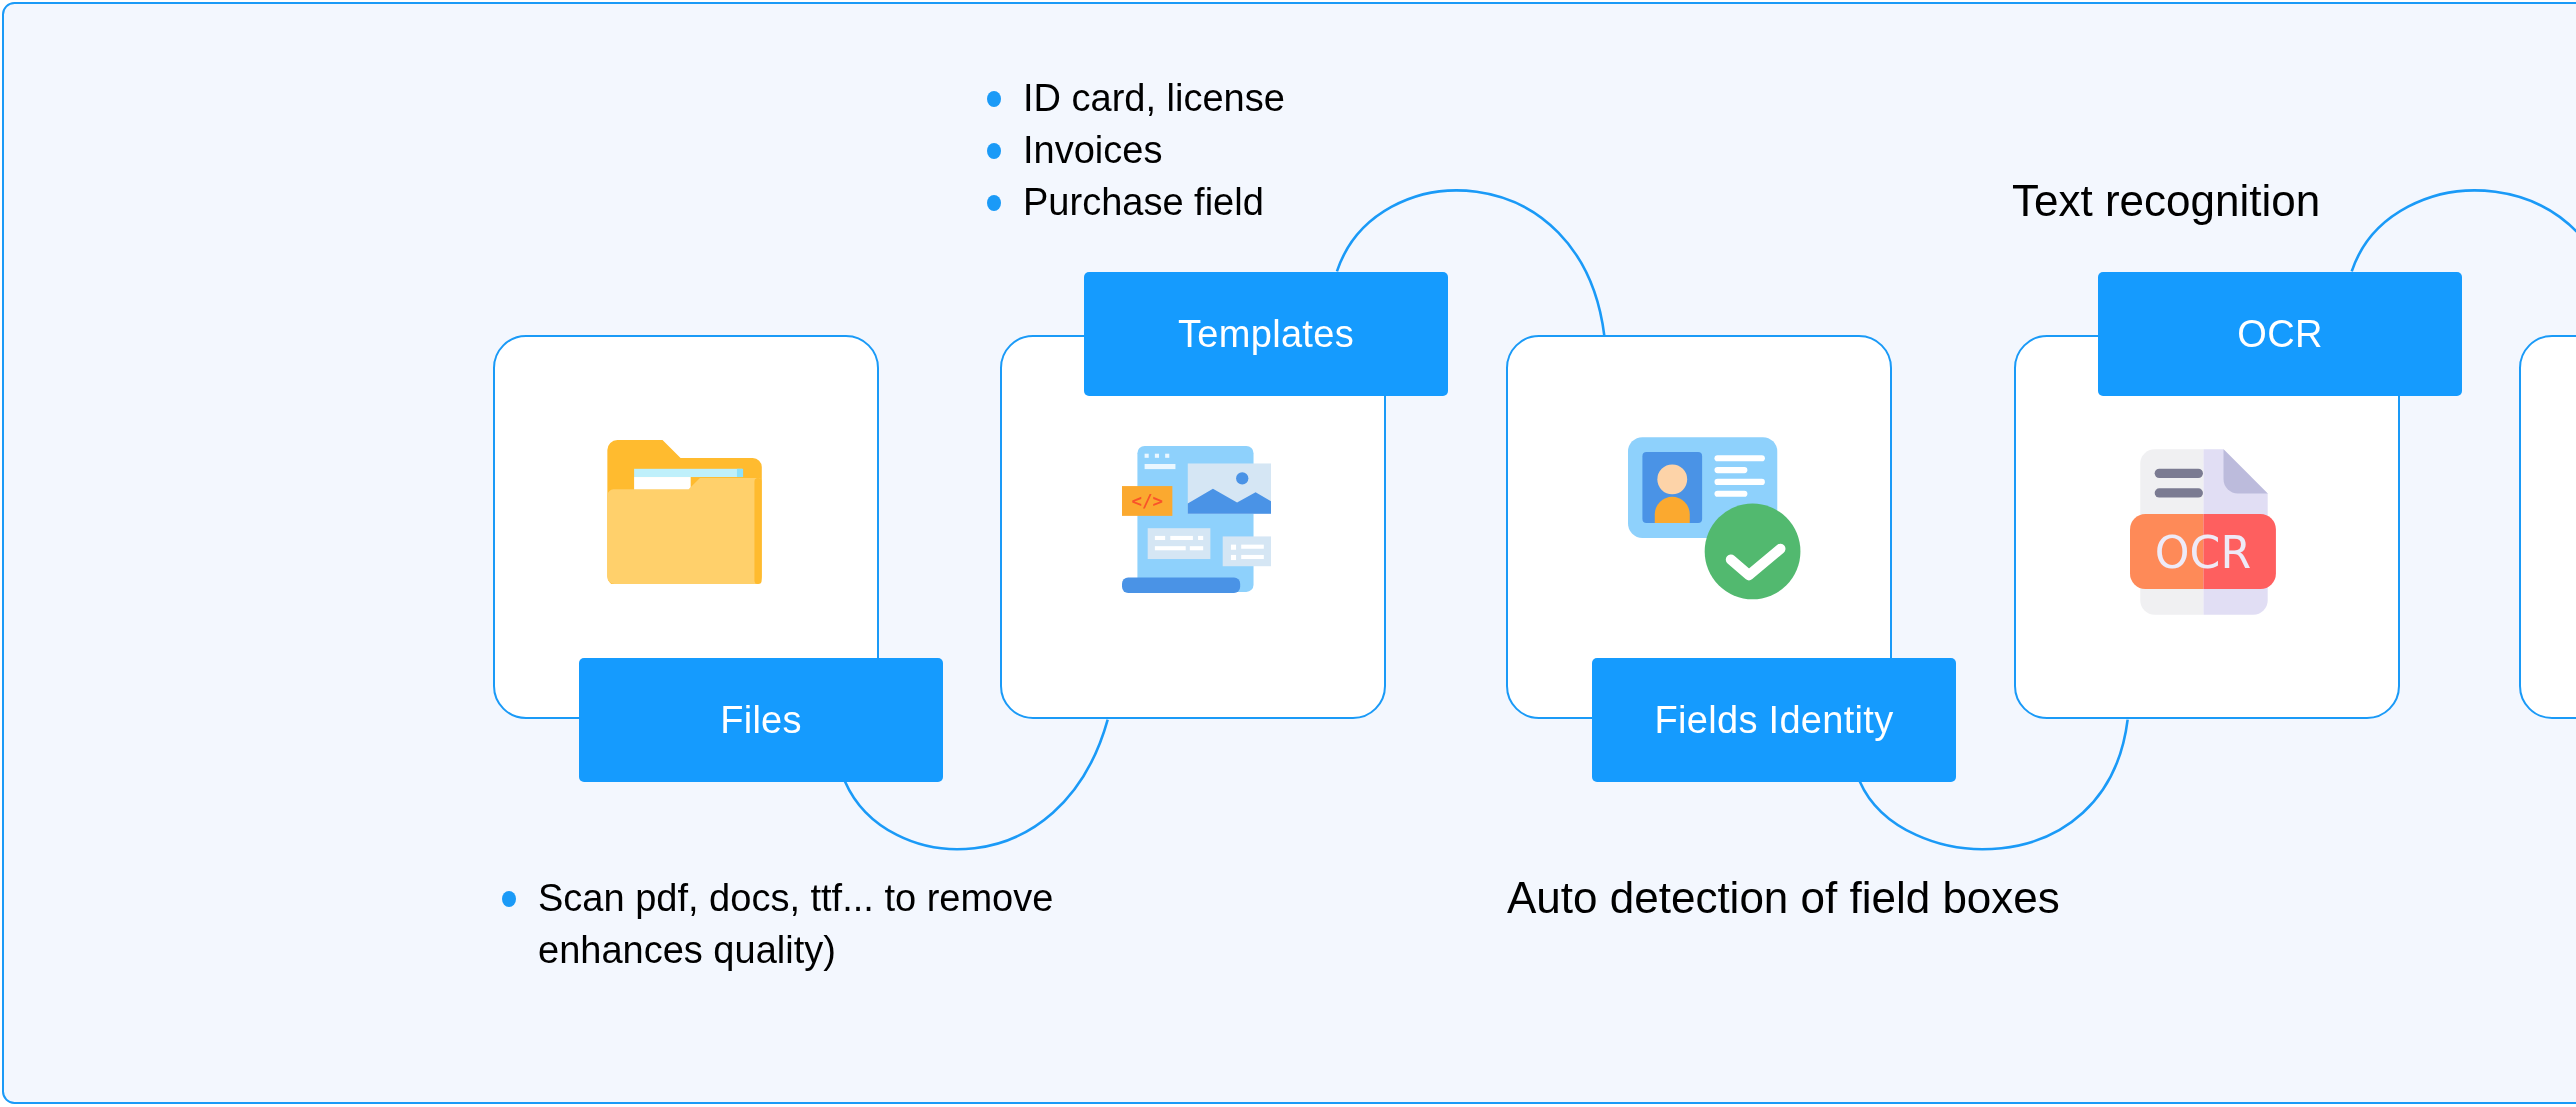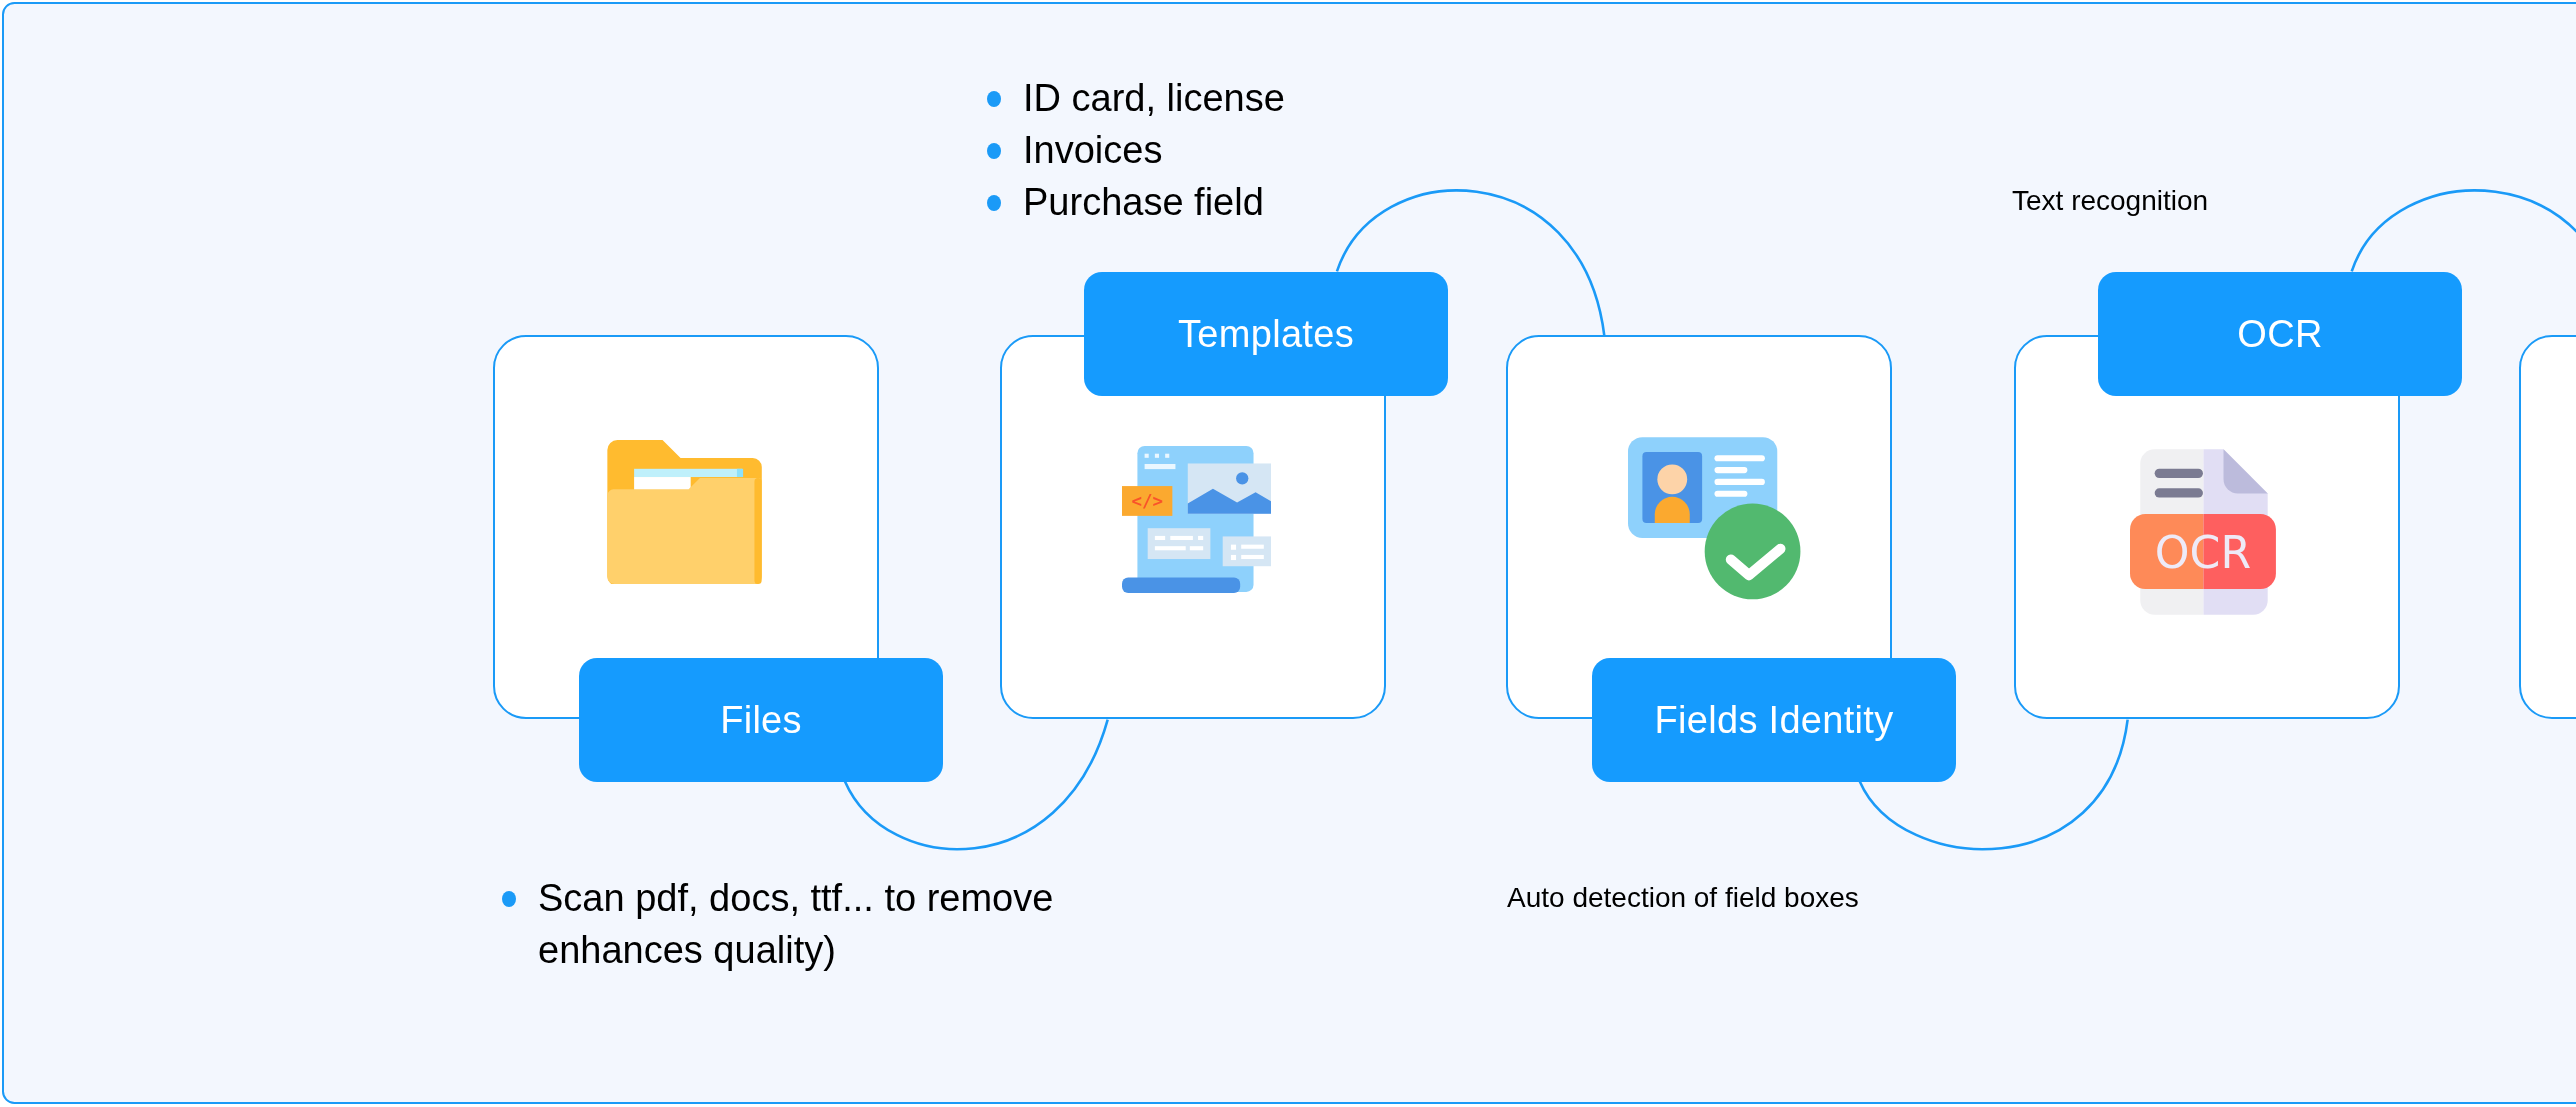--- a/index.html
+++ b/index.html
@@ -1,22 +1,22 @@
 <!DOCTYPE html>
 <html style="font-size:8.2px"><head>
 <meta charset="utf-8">
 <style>
   html, body { margin:0; padding:0; }
   body { width:3462px; height:1107px; background:#ffffff; font-family:"Liberation Sans", sans-serif; overflow:hidden; }
   .frame { position:absolute; left:1.5px; top:1.5px; width:3457px; height:1102px; background:#f3f7fe; border:2.6px solid #1a9af7; border-radius:12.4px; box-sizing:border-box; }
   .card { position:absolute; top:335px; width:386px; height:384px; background:#ffffff; border:2.6px solid #1a9af7; border-radius:33px; box-sizing:border-box; }
-  .tag { position:absolute; width:364px; height:124px; background:#159bfe; border-radius:18px; color:#ffffff; font-size:38px; display:flex; align-items:center; justify-content:center; letter-spacing:0.3px; }
+  .tag { position:absolute; width:364px; height:124px; background:#159bfe; border-radius:5px; color:#ffffff; font-size:38px; display:flex; align-items:center; justify-content:center; letter-spacing:0.3px; }
   .tag.top { top:272px; }
   .tag.bottom { top:658px; }
-  .note { position:absolute; color:#000000; font-size:28px; line-height:52px; white-space:nowrap; }
+  .note { position:absolute; color:#000000; font-size:44px; line-height:52px; white-space:nowrap; }
   .bul { position:absolute; color:#000000; font-size:38px; line-height:52px; }
   .bul li { list-style:none; position:relative; padding-left:36px; white-space:nowrap; }
   .bul .dot { position:absolute; left:0; top:18.5px; width:14.4px; height:16.5px; border-radius:50%; background:#1a9af7; }
   svg.links { position:absolute; left:0; top:0; }
   .icon { position:absolute; }
 </style>
 </head>
 <body>
 
 <div class="frame"></div>

